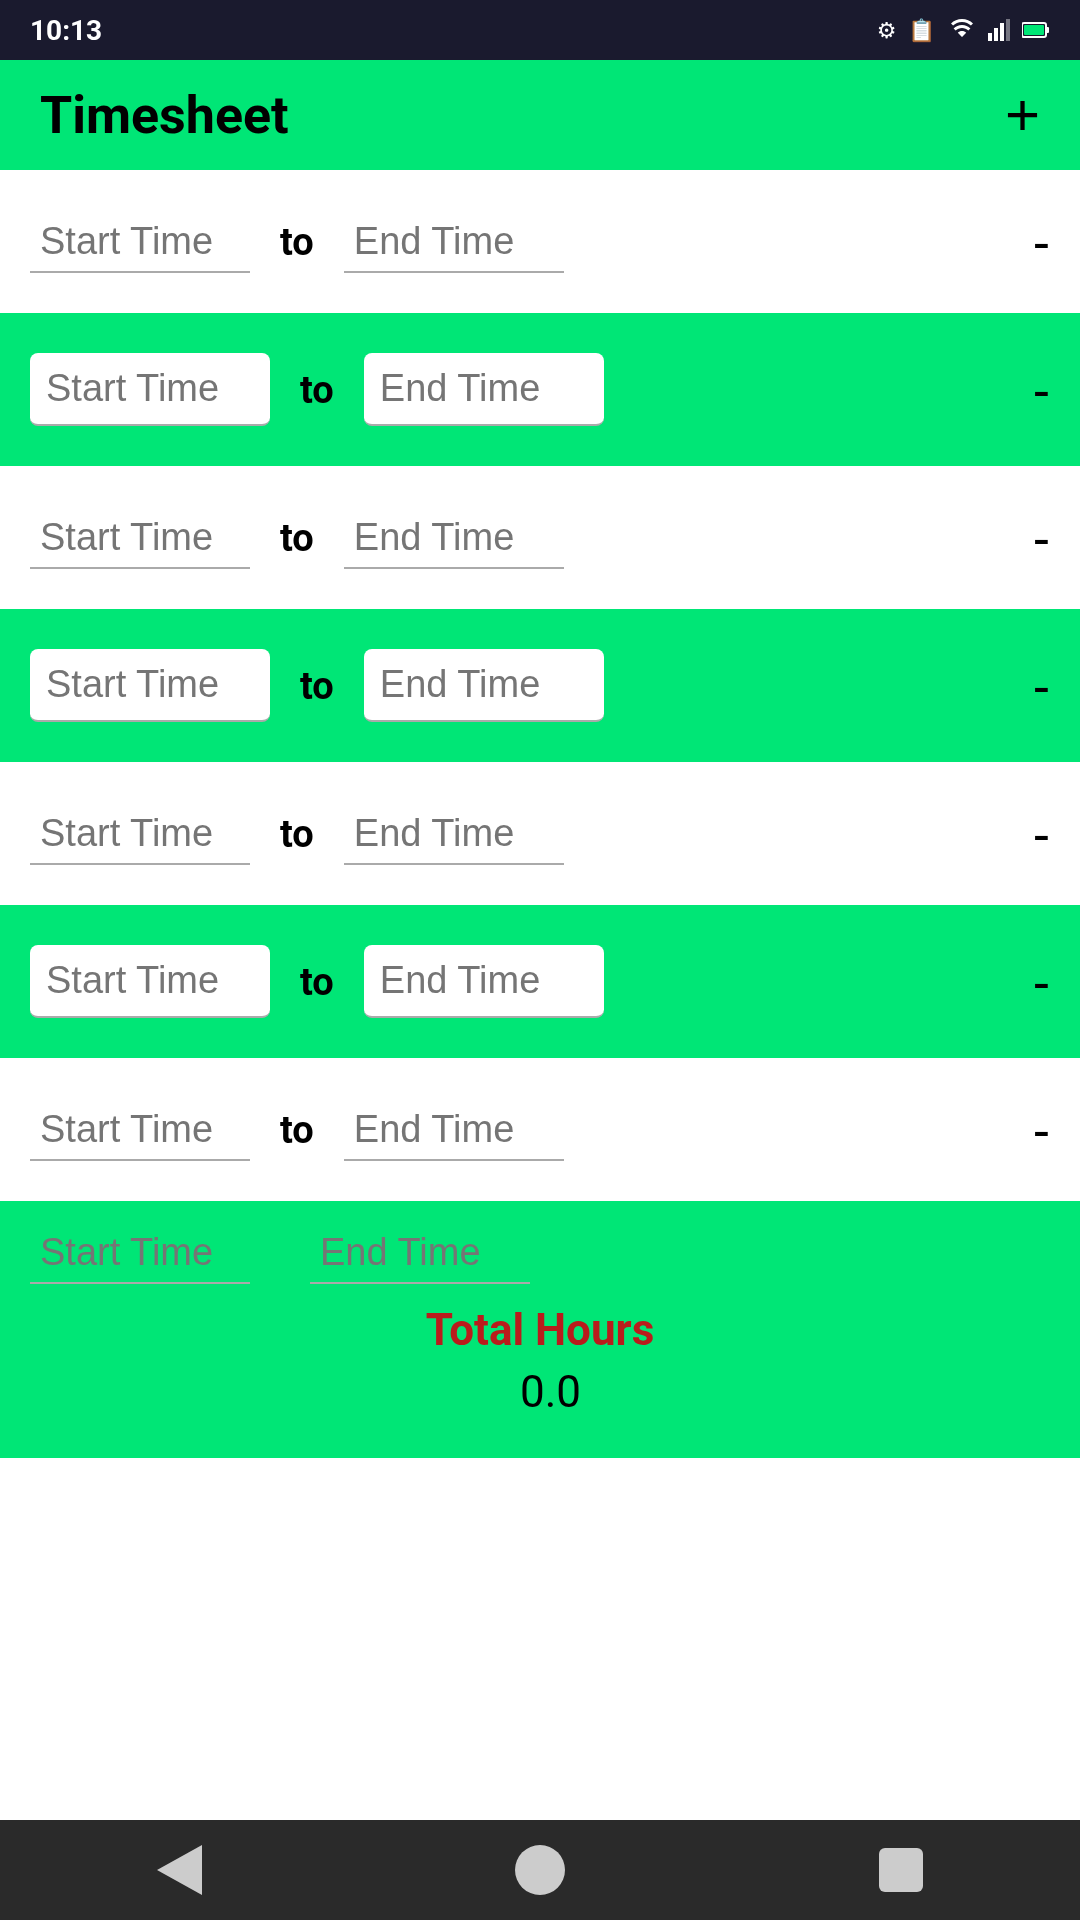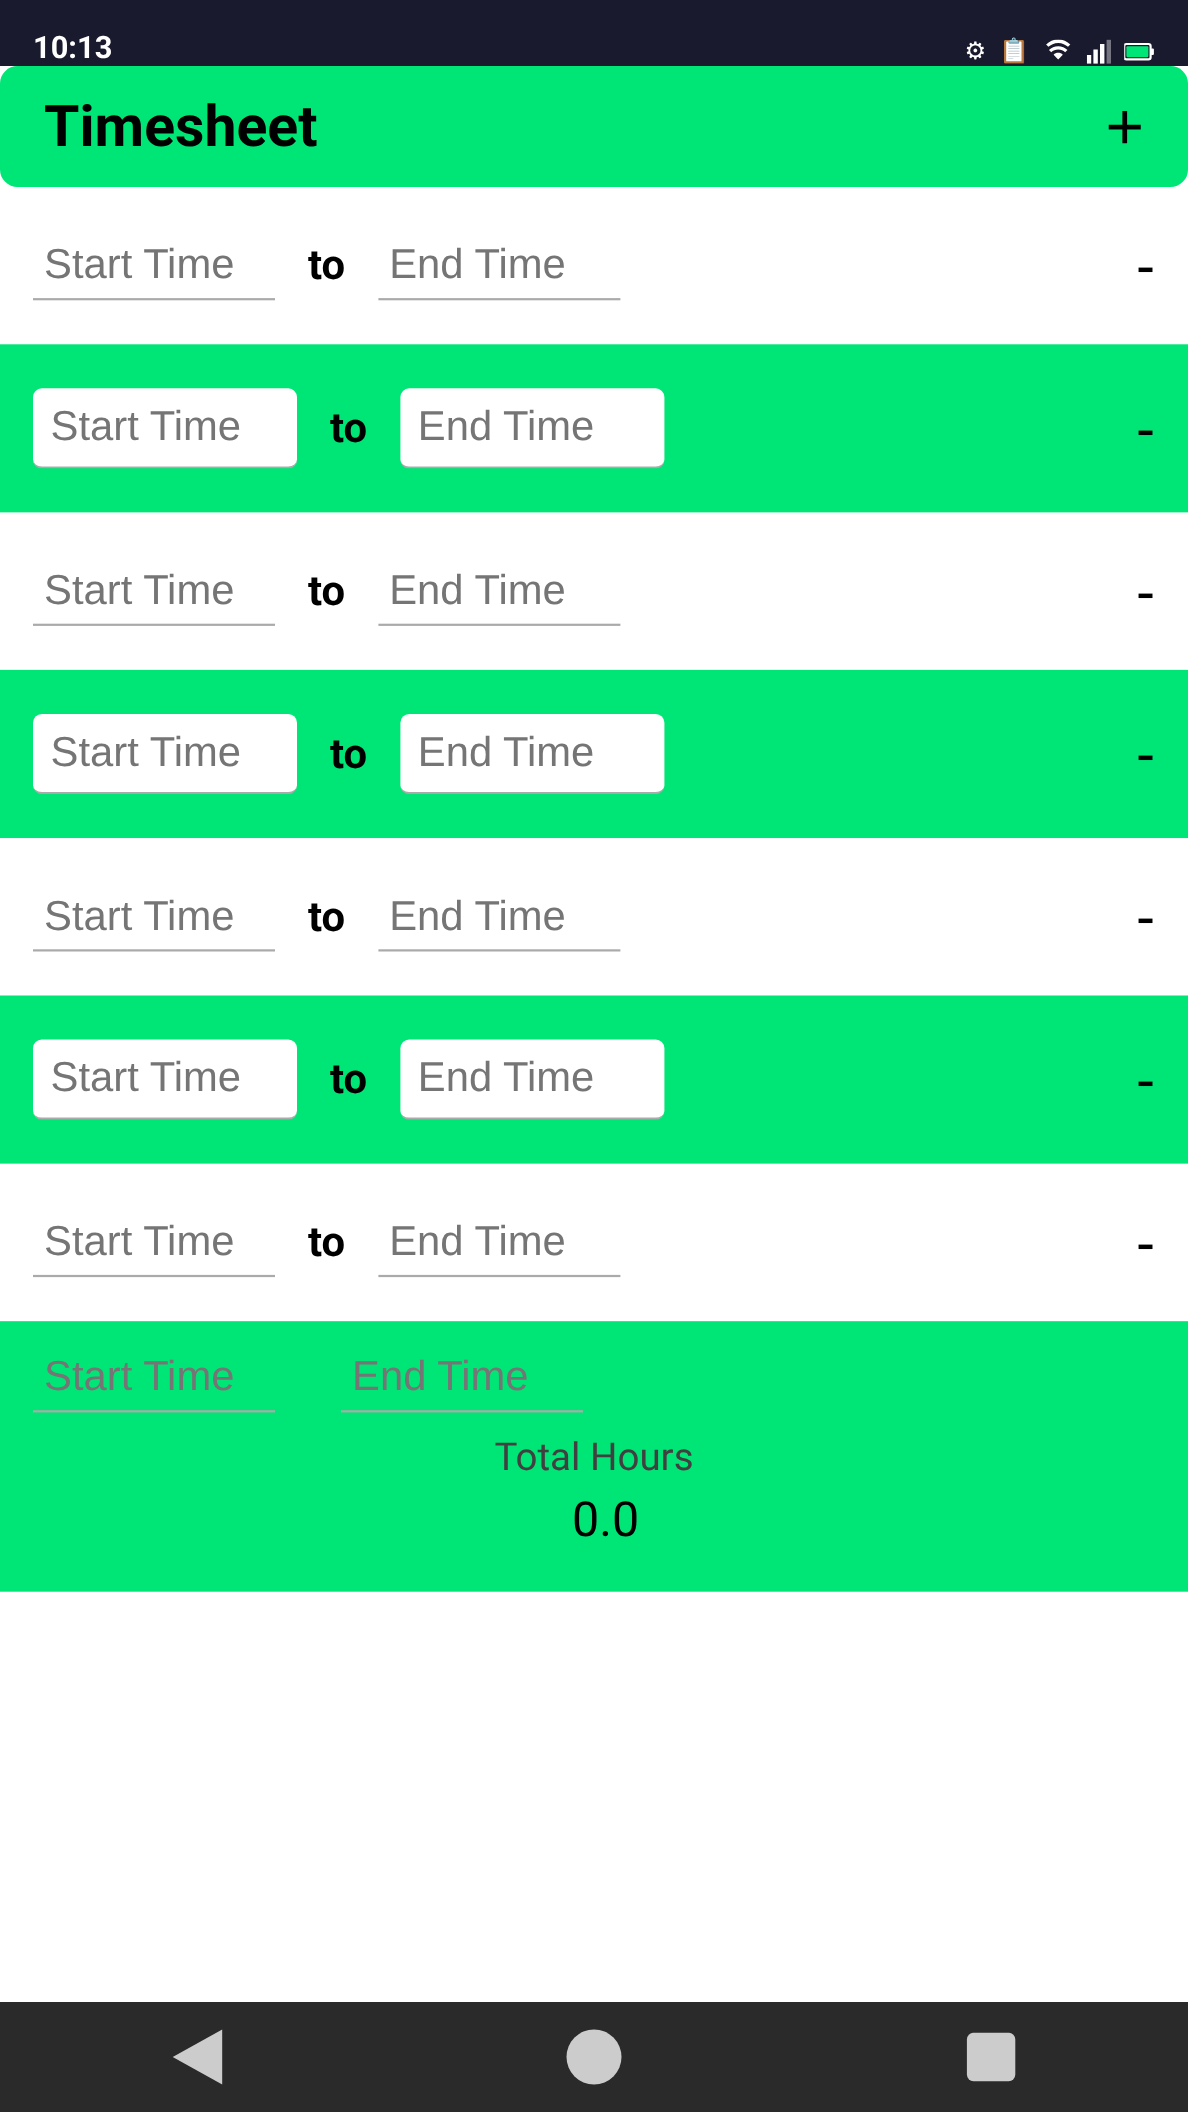--- a/index.html
+++ b/index.html
@@ -16,21 +16,21 @@
       background: #ffffff;
       display: flex;
       flex-direction: column;
     }
 
     
     .status-bar {
       background: #1a1a2e;
       height: 60px;
       display: flex;
-      align-items: flex-end;
+      align-items: center;
       justify-content: space-between;
       padding: 0 30px;
       flex-shrink: 0;
     }
 
     .status-bar-left {
       color: white;
       font-size: 28px;
       font-weight: bold;
     }
@@ -48,21 +48,20 @@
 
     
     .app-bar {
       background: #00e676;
       height: 110px;
       display: flex;
       align-items: center;
       justify-content: space-between;
       padding: 3px 40px;
       flex-shrink: 0;
-      border-radius: 16px;
     }
 
     .app-title {
       font-size: 52px;
       font-weight: bold;
       color: #000000;
     }
 
     .add-button {
       font-size: 60px;
@@ -162,23 +161,23 @@
       font-size: 38px;
       color: #aaaaaa;
       background: transparent;
       border: none;
       border-bottom: 2px solid #aaaaaa;
       padding: 10px 10px 8px 10px;
       outline: none;
     }
 
     .total-label {
-      font-size: 35px;
-      font-weight: normal;
-      color: #404040;
+      font-size: 44px;
+      font-weight: bold;
+      color: #b91c1c;
       margin-bottom: 10px;
     }
 
     .total-value {
       font-size: 44px;
       color: #000000;
       margin-left: 21px;
     }
 
     

